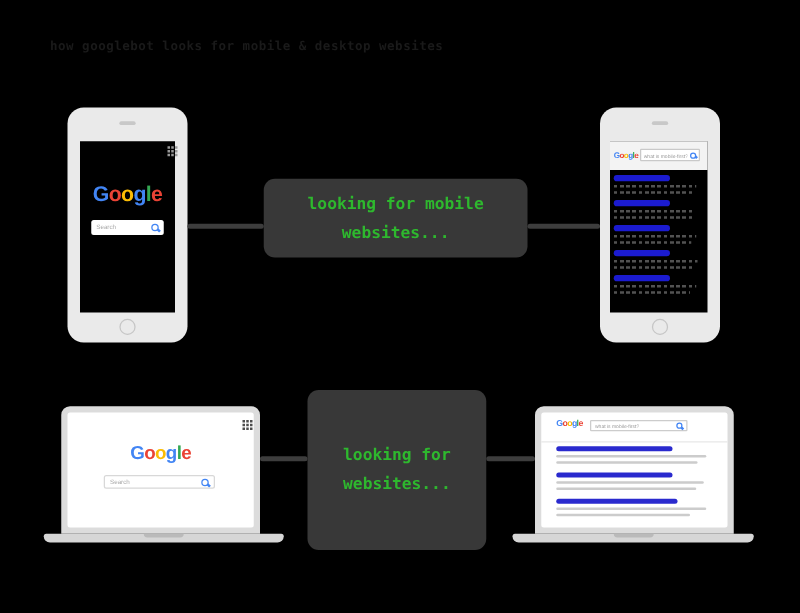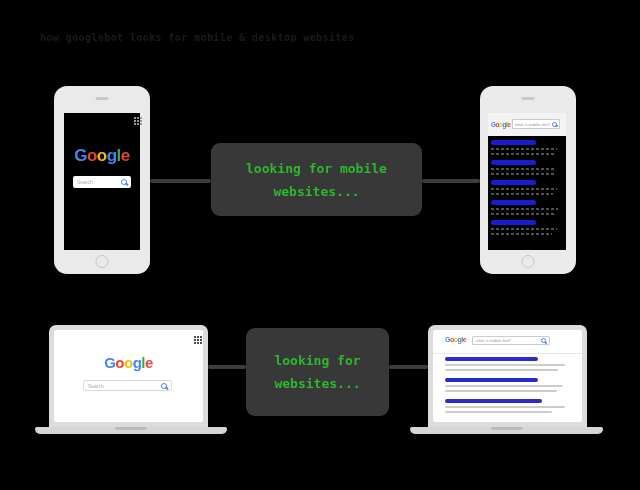--- a/index.html
+++ b/index.html
@@ -113,21 +113,21 @@
     <div class="abs searchbox" style="left:9px;top:63px;width:58px;height:12px;">
       <span class="ph-text" style="font-size:5px;">Search</span>
       <span class="mag"></span>
     </div>
   </div>
   <div class="home-btn"></div>
 </div>
 
 <div class="abs connector" style="left:150px;top:179px;width:61px;"></div>
 
-<div class="abs terminal" style="left:211px;top:143px;width:211px;height:73px;">
+<div class="abs terminal" style="left:211px;top:143px;width:211px;height:63px;">
   <div class="tline">looking for mobile</div>
   <div class="tline">websites...</div>
 </div>
 
 <div class="abs connector" style="left:422px;top:179px;width:58px;"></div>
 
 <div class="abs phone" style="left:480px;top:86px;">
   <div class="speaker"></div>
   <div class="screen" style="left:8px;width:78px;height:137px;">
     <div class="p-header">
@@ -179,21 +179,21 @@
       </div>
     </div>
   </div>
   <div class="abs lbase" style="left:0;top:102px;width:192px;height:7px;">
     <div class="lnotch"></div>
   </div>
 </div>
 
 <div class="abs connector" style="left:208px;top:365px;width:38px;"></div>
 
-<div class="abs terminal" style="left:246px;top:328px;width:143px;height:88px;">
+<div class="abs terminal" style="left:246px;top:312px;width:143px;height:128px;">
   <div class="tline">looking for</div>
   <div class="tline">websites...</div>
 </div>
 
 <div class="abs connector" style="left:389px;top:365px;width:39px;"></div>
 
 <div class="abs" style="left:410px;top:325px;width:193px;height:112px;">
   <div class="abs lframe" style="left:18px;top:0;width:159px;height:102px;">
     <div class="linner">
       <div class="glogo l-header-logo" style="font-size:7px;"><span style="color: rgb(66, 133, 244);">G</span><span style="color: rgb(234, 67, 53);">o</span><span style="color: rgb(251, 188, 5);">o</span><span style="color: rgb(66, 133, 244);">g</span><span style="color: rgb(52, 168, 83);">l</span><span style="color: rgb(234, 67, 53);">e</span></div>

